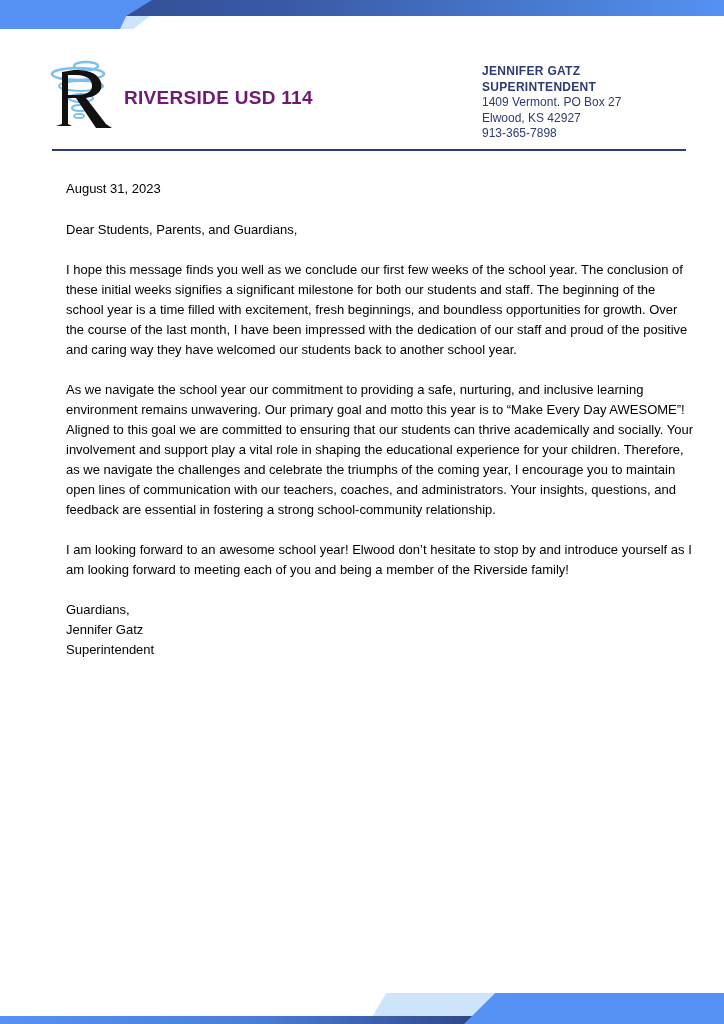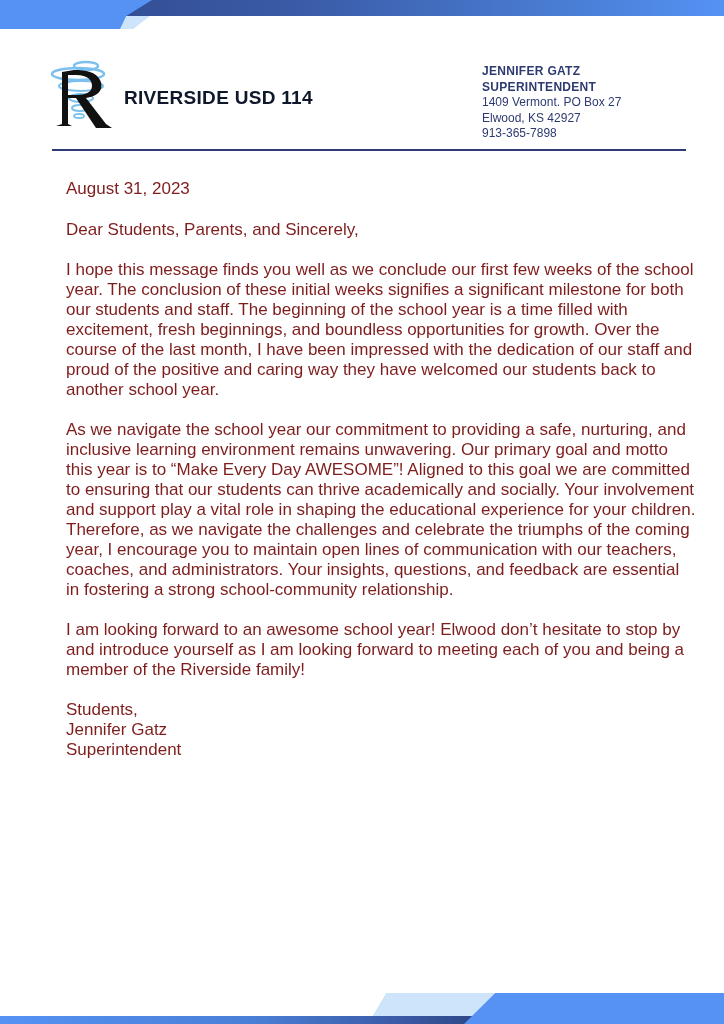--- a/index.html
+++ b/index.html
@@ -41,36 +41,36 @@
     background: #5592f4;
     clip-path: polygon(12% 0, 100% 0, 100% 100%, 0 100%);
   }
 
   
   .logo {
     position: absolute; left: 48px; top: 58px; width: 70px; height: 72px;
   }
   .org-name {
     position: absolute; left: 124px; top: 87px;
-    font-size: 19px; font-weight: bold; color: #0f172a; letter-spacing: 0.3px;
+    font-size: 19px; font-weight: bold; color: #701a75; letter-spacing: 0.3px;
   }
   .contact {
     position: absolute; left: 482px; top: 64px;
     font-size: 12px; line-height: 15.5px; color: #2e3a72;
   }
   .contact .bold { font-weight: bold; letter-spacing: 0.3px; }
   .rule {
     position: absolute; left: 52px; top: 149px; width: 634px; height: 2px;
     background: #2e3a72;
   }
 
   
   .letter {
     position: absolute; left: 66px; top: 179px; width: 630px;
-    font-size: 17px; line-height: 20px; color: #7f1d1d;
+    font-size: 13px; line-height: 20px; color: #000000;
   }
   .letter p { margin: 0 0 20px 0; }
   .letter .date { margin-bottom: 21px; }
   .closing p { margin: 0; }
 </style>
 </head>
 <body>
 
 <div class="top-band">
   <div class="main"></div>
@@ -99,26 +99,26 @@
   <div class="bold">SUPERINTENDENT</div>
   <div>1409 Vermont. PO Box 27</div>
   <div>Elwood, KS 42927</div>
   <div>913-365-7898</div>
 </div>
 
 <div class="rule"></div>
 
 <div class="letter">
   <p class="date">August 31, 2023</p>
-  <p>Dear Students, Parents, and Sincerely,</p>
+  <p>Dear Students, Parents, and Guardians,</p>
   <p>I hope this message finds you well as we conclude our first few weeks of the school year. The conclusion of these initial weeks signifies a significant milestone for both our students and staff. The beginning of the school year is a time filled with excitement, fresh beginnings, and boundless opportunities for growth. Over the course of the last month, I have been impressed with the dedication of our staff and proud of the positive and caring way they have welcomed our students back to another school year.</p>
   <p>As we navigate the school year our commitment to providing a safe, nurturing, and inclusive learning environment remains unwavering. Our primary goal and motto this year is to “Make Every Day AWESOME”!  Aligned to this goal we are committed to ensuring that our students can thrive academically and socially.  Your involvement and support play a vital role in shaping the educational experience for your children. Therefore, as we navigate the challenges and celebrate the triumphs of the coming year, I encourage you to maintain open lines of communication with our teachers, coaches, and administrators. Your insights, questions, and feedback are essential in fostering a strong school-community relationship.</p>
   <p>I am looking forward to an awesome school year!  Elwood don’t hesitate to stop by and introduce yourself as I am looking forward to meeting each of you and being a member of the Riverside family!</p>
   <div class="closing">
-    <p>Students,</p>
+    <p>Guardians,</p>
     <p>Jennifer Gatz</p>
     <p>Superintendent</p>
   </div>
 </div>
 
 <div class="bottom-band">
   <div class="lightblue"></div>
   <div class="main"></div>
   <div class="brightblue"></div>
 </div>

